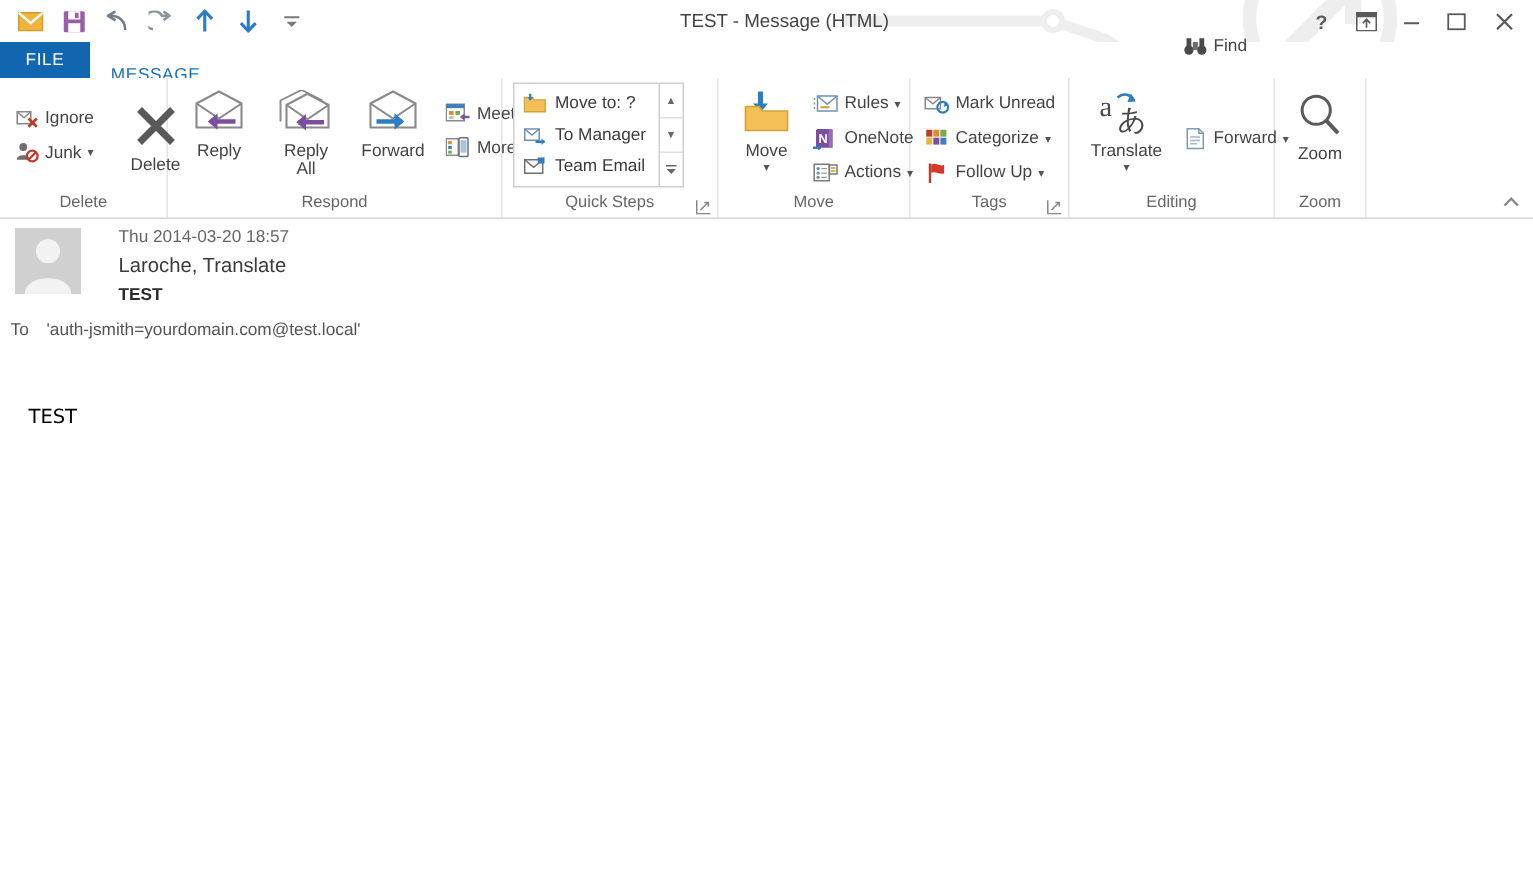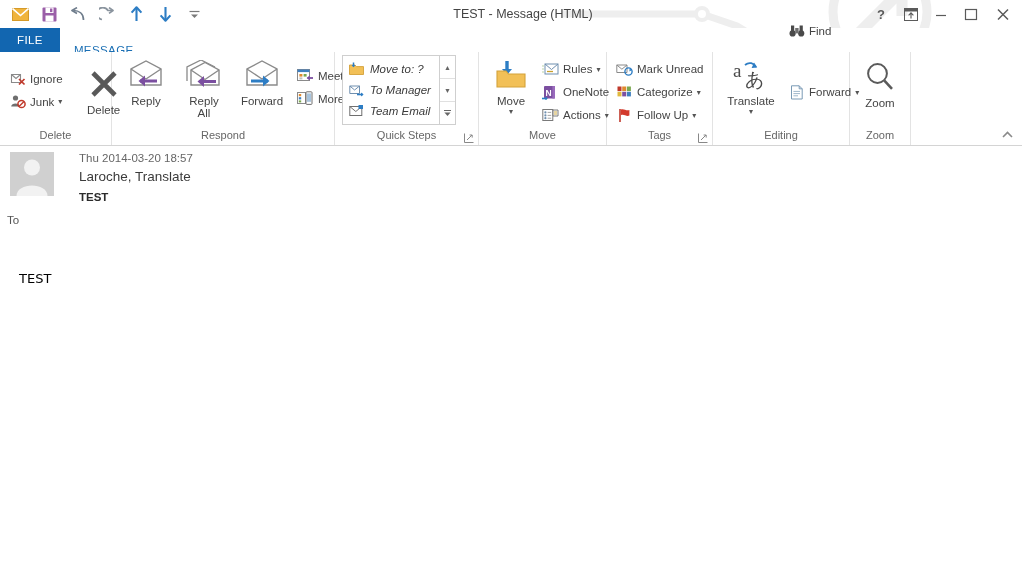--- a/index.html
+++ b/index.html
@@ -197,21 +197,21 @@
     padding: 1px 2px;
   }
   .qs-item {
     display: flex; align-items: center;
     height: 21px;
     padding: 0 6px 0 3px;
     cursor: default;
     white-space: nowrap;
   }
   .qs-item .si { width: 17px; height: 16px; display:flex; align-items:center; justify-content:center; margin-right: 5px; }
-  .qs-item .sl { font-size: 11.5px; color: #3b3b3b; font-style: italic; }
+  .qs-item .sl { font-size: 11.5px; color: #3b3b3b; }
   .qs-scroll {
     width: 15px;
     border-left: 1px solid #cfcfcf;
     display: flex; flex-direction: column;
   }
   .qs-scroll div {
     flex: 1;
     display: flex; align-items: center; justify-content: center;
     font-size: 7px; color: #666;
     border-bottom: 1px solid #e0e0e0;
@@ -736,19 +736,20 @@
       <svg width="44" height="44" viewBox="0 0 44 44">
         <rect width="44" height="44" fill="#d0d0d0"></rect>
         <circle cx="22" cy="15.5" r="8" fill="#f2f2f2"></circle>
         <path d="M6.5 44 C6.5 30 37.5 30 37.5 44 Z" fill="#f2f2f2"></path>
       </svg>
     </div>
     <div id="msg-date">Thu 2014-03-20 18:57</div>
     <div id="msg-sender">Laroche, Translate</div>
     <div id="msg-subject">TEST</div>
     <div id="to-label">To</div>
+    <div id="to-value">'auth-jsmith=yourdomain.com@test.local'</div>
   </div>
 
   <div id="msg-body">
     <div id="body-text">TEST</div>
   </div>
 
 </div>
 
 </body></html>

